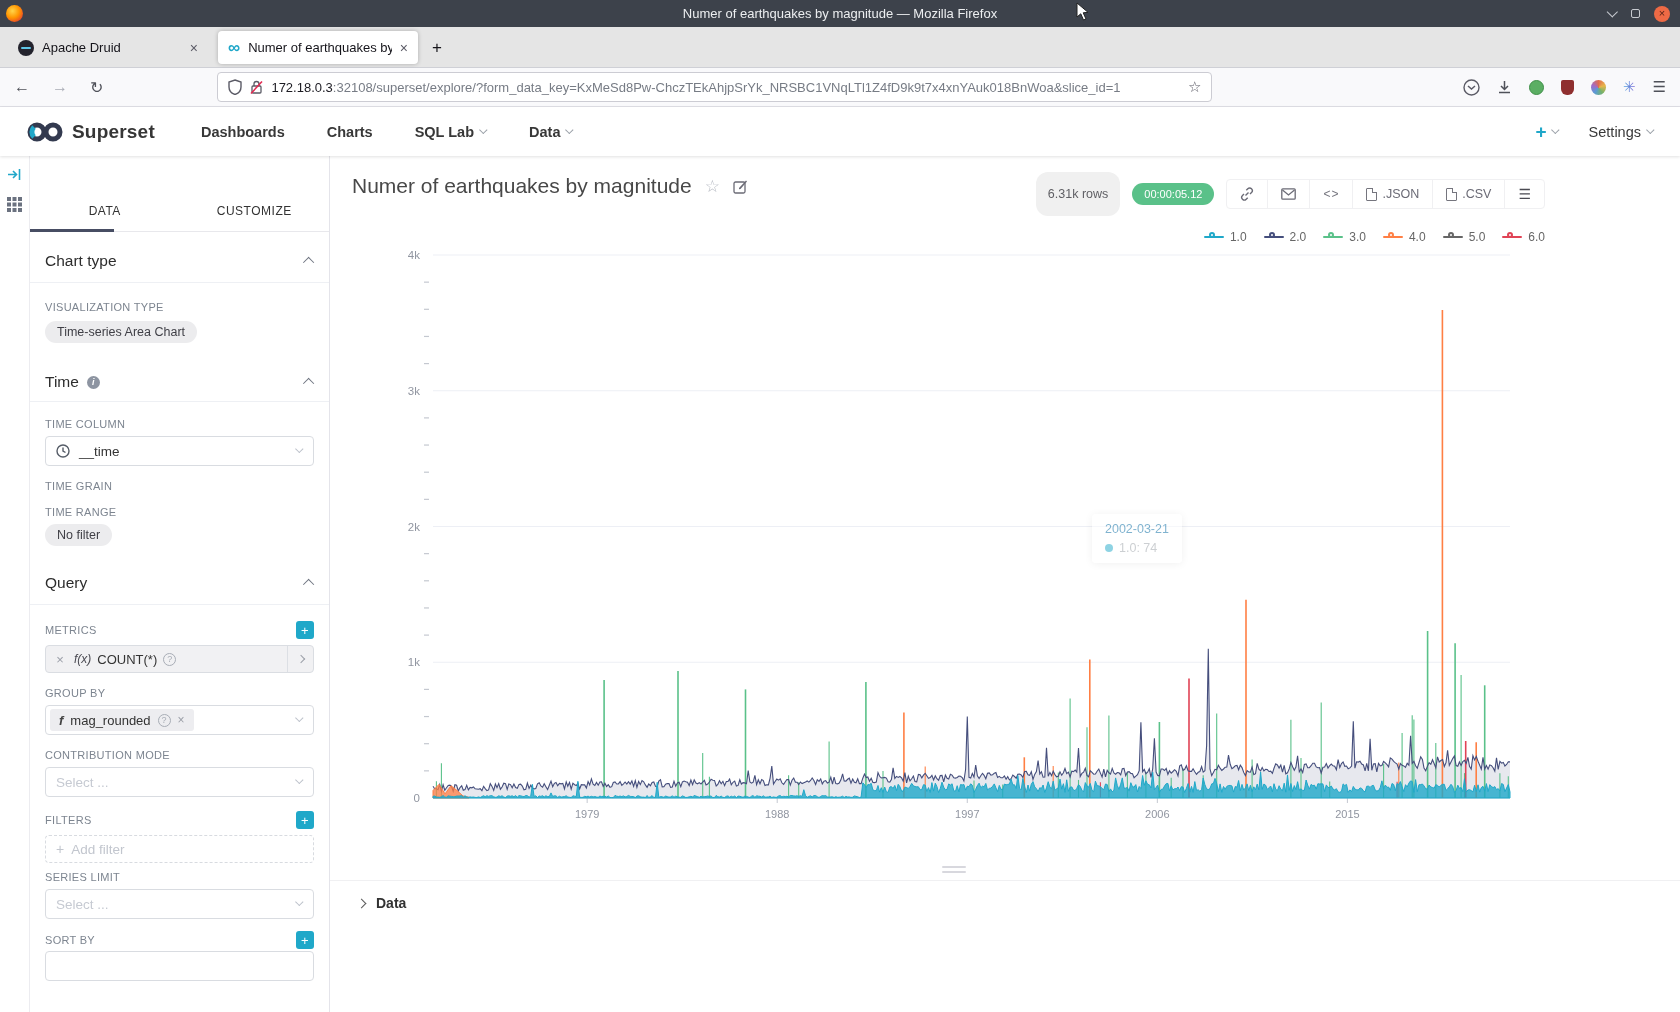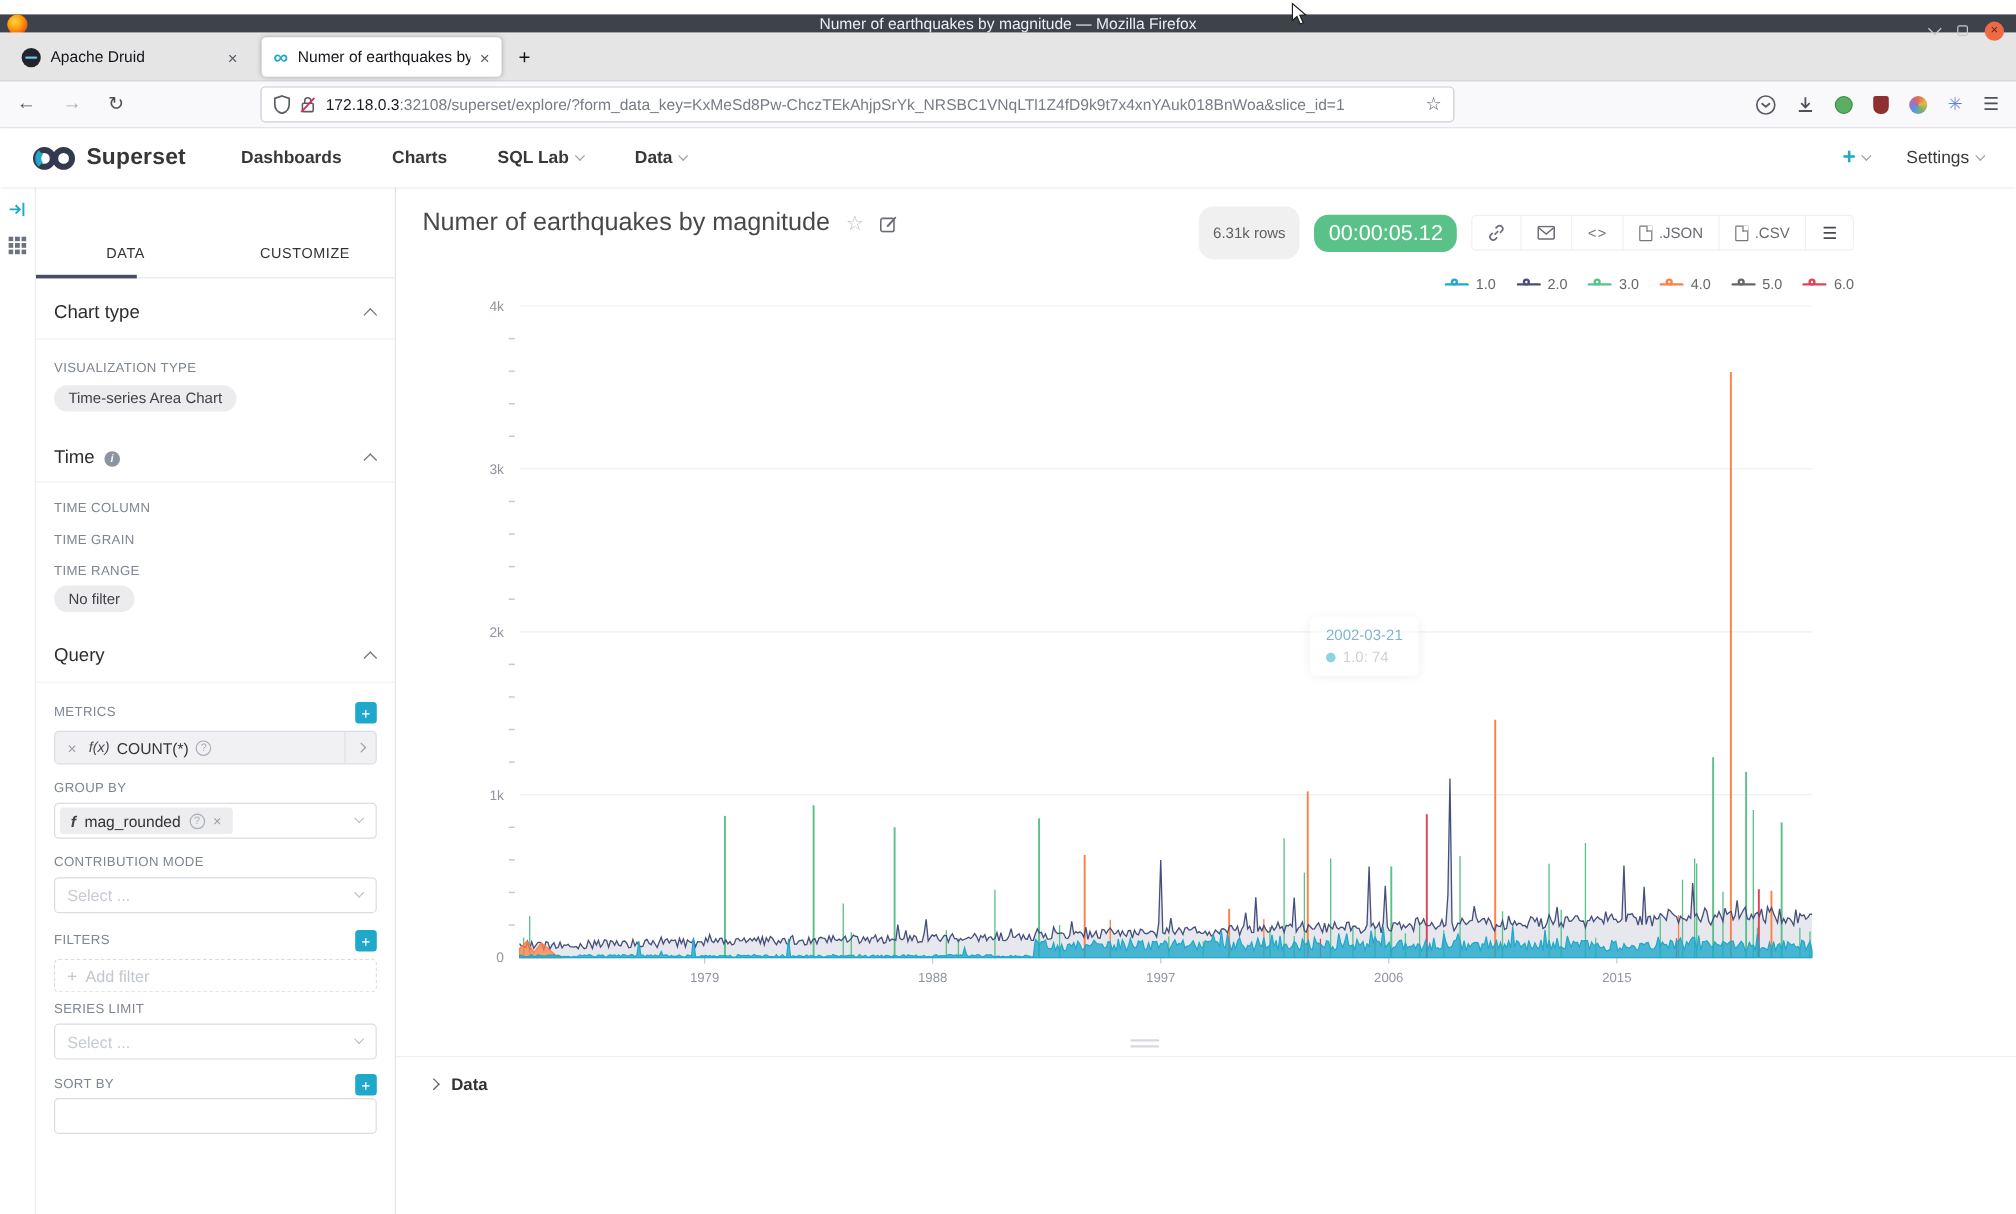--- a/index.html
+++ b/index.html
@@ -1,20 +1,20 @@
 <!DOCTYPE html>
 <html><head>
 <meta charset="utf-8">
 <style>
   *{margin:0;padding:0;box-sizing:border-box;}
   body{font-family:"Liberation Sans",sans-serif;}
   .page{position:relative;width:1680px;height:1012px;overflow:hidden;background:#fff;}
 
   
-  .titlebar{position:absolute;left:0;top:12px;width:100%;height:27px;background:#3d424b;display:flex;align-items:flex-start;color:#e9eaec;}
+  .titlebar{position:absolute;left:0;top:0;width:100%;height:27px;background:#3d424b;display:flex;align-items:center;color:#e9eaec;}
   .ff-logo{width:17px;height:17px;border-radius:50%;margin-left:6px;background:radial-gradient(circle at 38% 35%,#ffd54a 0%,#ff9500 45%,#e8452c 80%,#b5256b 100%);}
   .win-title{position:absolute;left:0;right:0;text-align:center;font-size:13px;color:#eceef0;}
   .win-ctrls{position:absolute;right:10px;top:0;height:27px;display:flex;align-items:center;gap:14px;z-index:2;}
   .wc{color:#c7cad0;font-size:12px;cursor:default;}
   .wc-close{width:16px;height:16px;border-radius:50%;background:#ee6a45;color:#5a2417;display:flex;align-items:center;justify-content:center;font-size:11px;line-height:1;}
   .wc-box{width:9px;height:9px;border:1.4px solid #c7cad0;border-radius:2px;}
 
   .tabbar{position:absolute;left:0;top:27px;width:100%;height:41px;background:#e5e5e5;border-bottom:1px solid #cfd0d6;display:flex;align-items:flex-end;}
   .tab{display:flex;align-items:center;height:33px;margin-bottom:3px;padding:0 10px;width:200px;font-size:13px;color:#15141a;border-radius:4px;}
   .tab.inactive{margin-left:8px;}
@@ -93,21 +93,21 @@
   .dashedbox{margin:6px 15px 0;height:28px;border:1.5px dashed #d8dbe0;border-radius:4px;display:flex;align-items:center;gap:7px;padding-left:10px;color:#c2c6ce;font-size:13.5px;}
   .dashedbox .plus{font-size:14px;}
 
   
   .main{position:absolute;left:330px;top:156px;width:1350px;height:856px;background:#fff;}
   .chart-title-row{position:absolute;left:22px;top:18px;display:flex;align-items:center;gap:13px;}
   .chart-title{font-size:21px;color:#484848;font-weight:500;}
   .title-star{color:#b8bcc4;font-size:17px;}
   .hdr-badges{position:absolute;right:135px;top:16px;display:flex;align-items:center;gap:12px;}
   .badge-gray{background:#f0f0f0;border-radius:12px;padding:15px 12px;font-size:12.5px;color:#5f5f64;}
-  .badge-green{background:#5ac189;border-radius:12px;padding:5px 12px;font-size:18px;color:#fff;}
+  .badge-green{background:#5ac189;border-radius:12px;padding:5px 12px;font-size:11px;color:#fff;}
   .btngroup{display:flex;border:1px solid #f0f0f2;border-radius:4px;height:30px;align-items:stretch;}
   .bg-cell{display:flex;align-items:center;justify-content:center;padding:0 13px;border-left:1px solid #f0f0f2;color:#6b6b76;font-size:12.5px;gap:5px;}
   .bg-cell:first-child{border-left:none;}
   .bg-cell .code{font-size:12px;letter-spacing:1px;color:#75757e;}
   .doc-ico{width:11px;height:13px;border:1.2px solid #75757e;border-radius:1px;position:relative;}
   .doc-ico::after{content:"";position:absolute;right:-1px;top:-1px;width:4px;height:4px;background:#fff;border-left:1.2px solid #75757e;border-bottom:1.2px solid #75757e;}
   .menu-ico{font-size:14px;color:#4a4a52;}
 
   #legend{position:absolute;top:74px;right:135px;display:flex;gap:17px;align-items:center;}
   .lg-item{display:flex;align-items:center;}
@@ -272,20 +272,28 @@
       <span>Time</span>
       <span class="info-dot">i</span>
       <span class="grow"></span>
         <span class="chev up"></span>
     </div>
     <div class="divider" style="margin-top:10px;"></div>
 
     <div class="flabel" style="margin-top:16px;">
         <span>TIME COLUMN</span>
       </div>
+    <div class="select">
+      <svg width="14" height="14" viewBox="0 0 14 14" style="margin-right:9px;">
+          <circle cx="7" cy="7" r="6" fill="none" stroke="#565d68" stroke-width="1.4"></circle>
+          <path d="M7 3.5 V7 L9.5 8.5" fill="none" stroke="#565d68" stroke-width="1.4"></path>
+        </svg>
+      <span>__time</span>
+      <span class="chev down sm"></span>
+    </div>
 
     <div class="flabel">
         <span>TIME GRAIN</span>
       </div>
 
     <div class="flabel tight">
         <span>TIME RANGE</span>
       </div>
     <span class="pill" style="margin-top:6px;">No filter</span>
 

